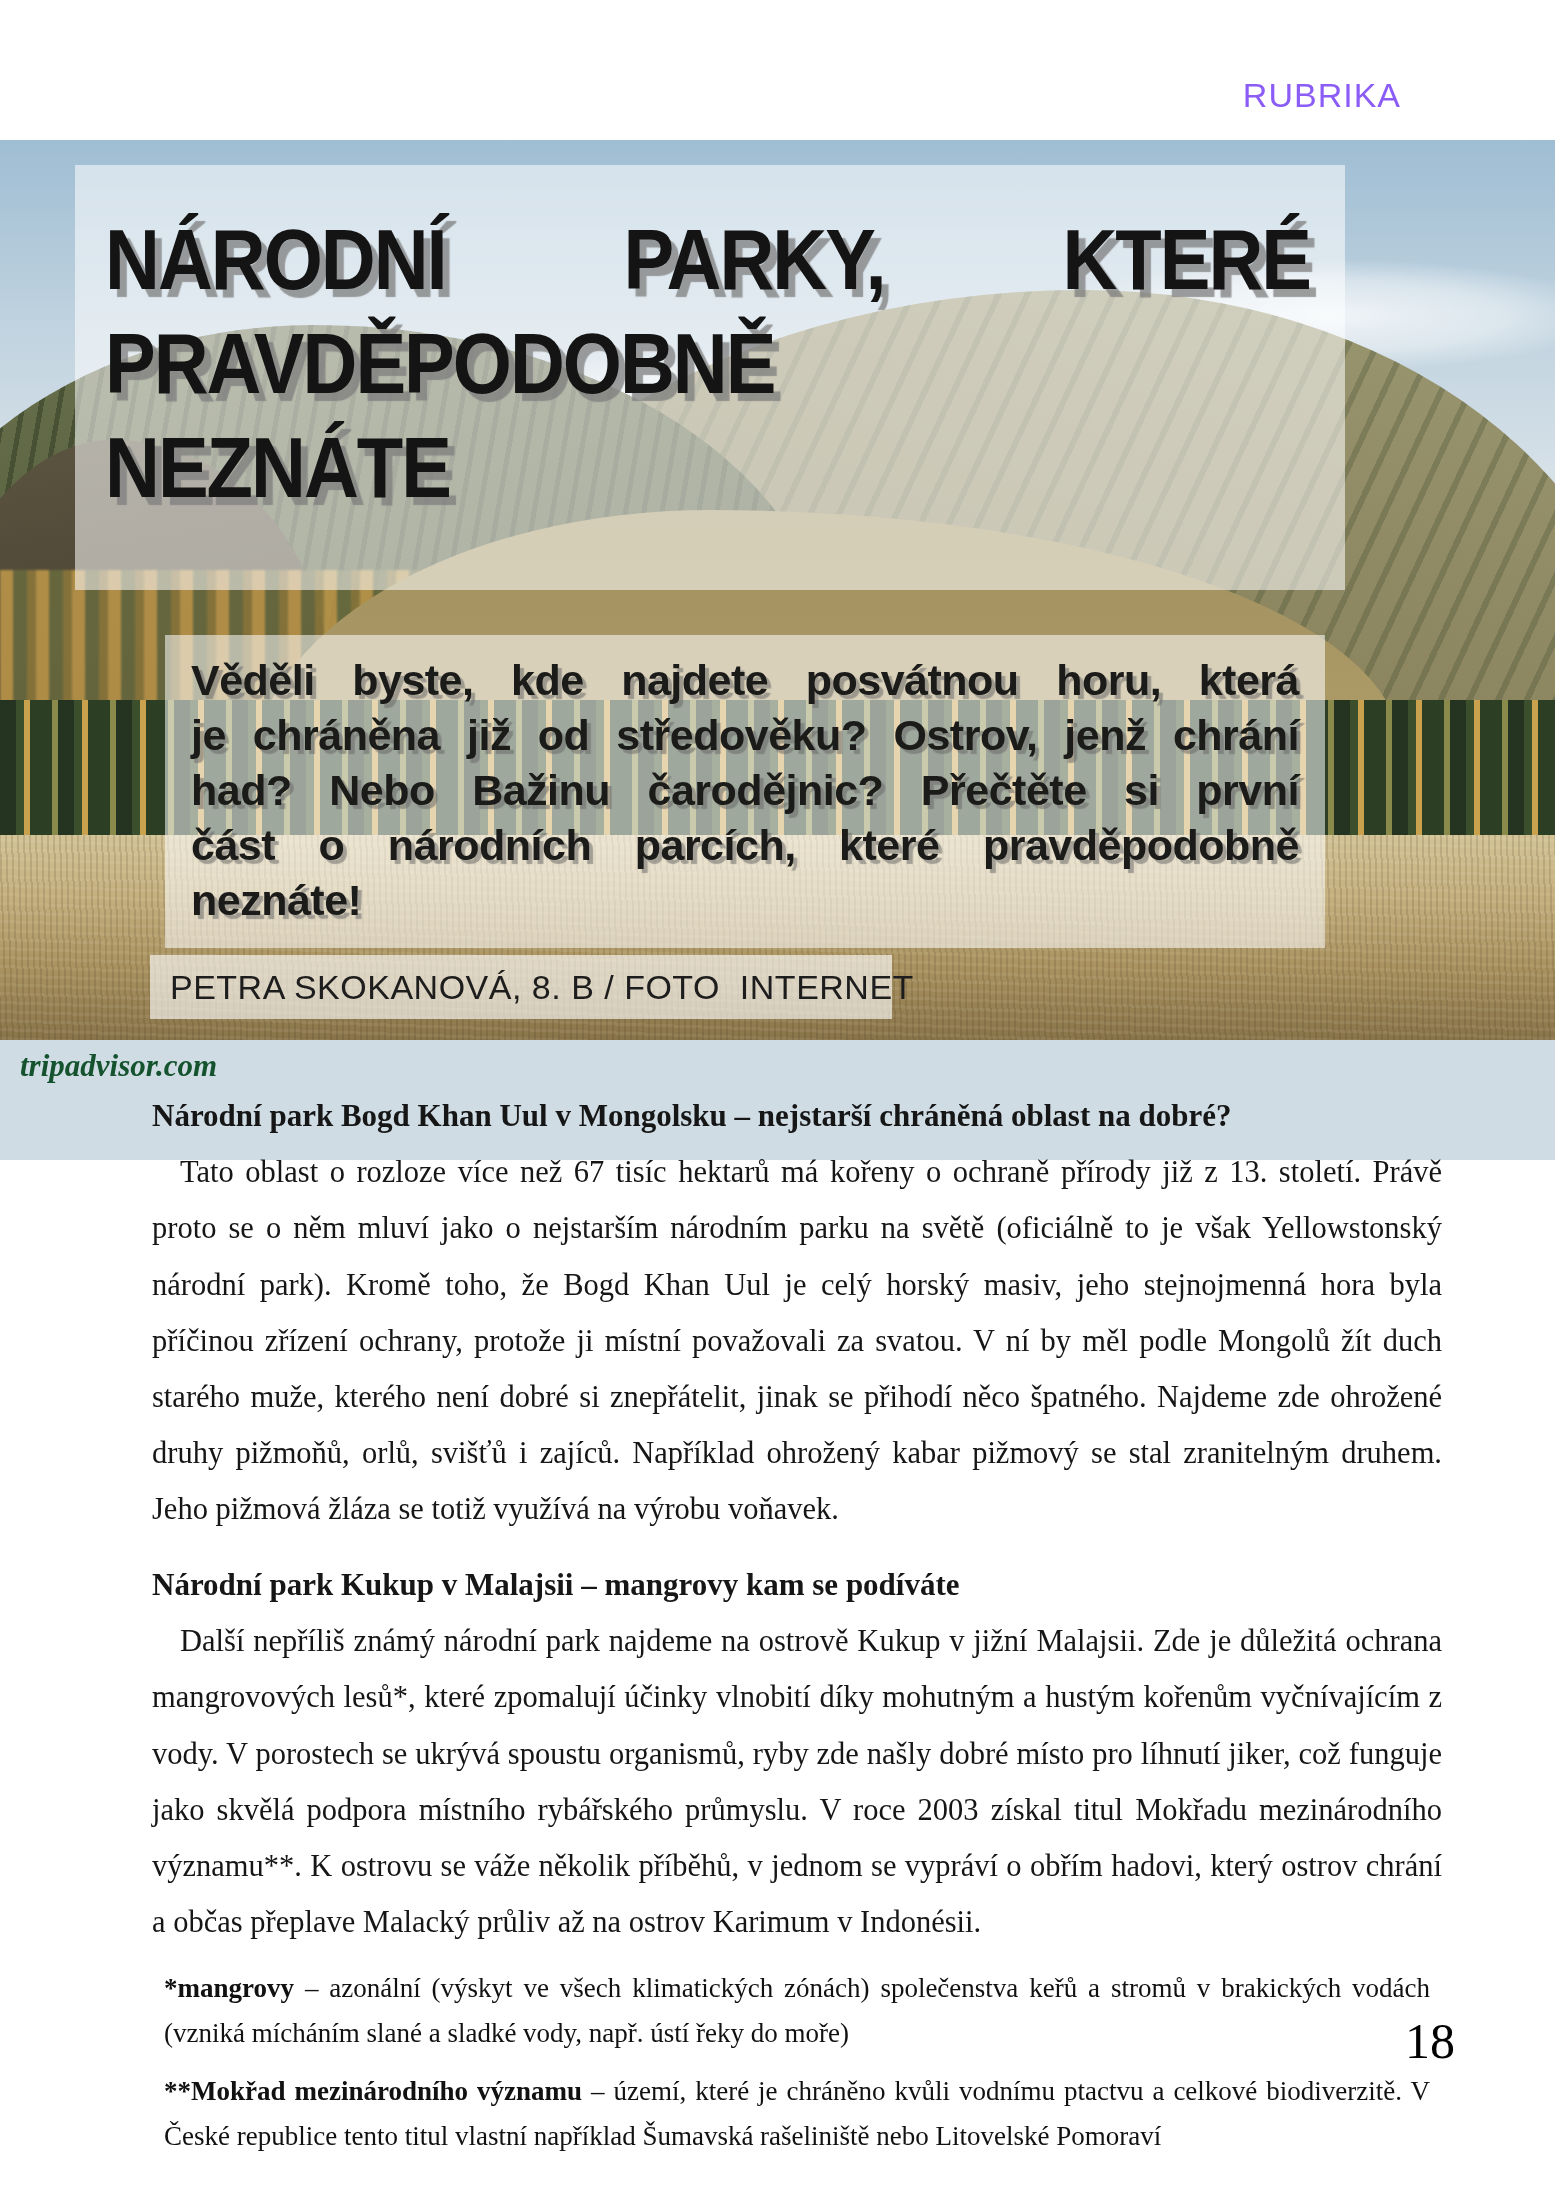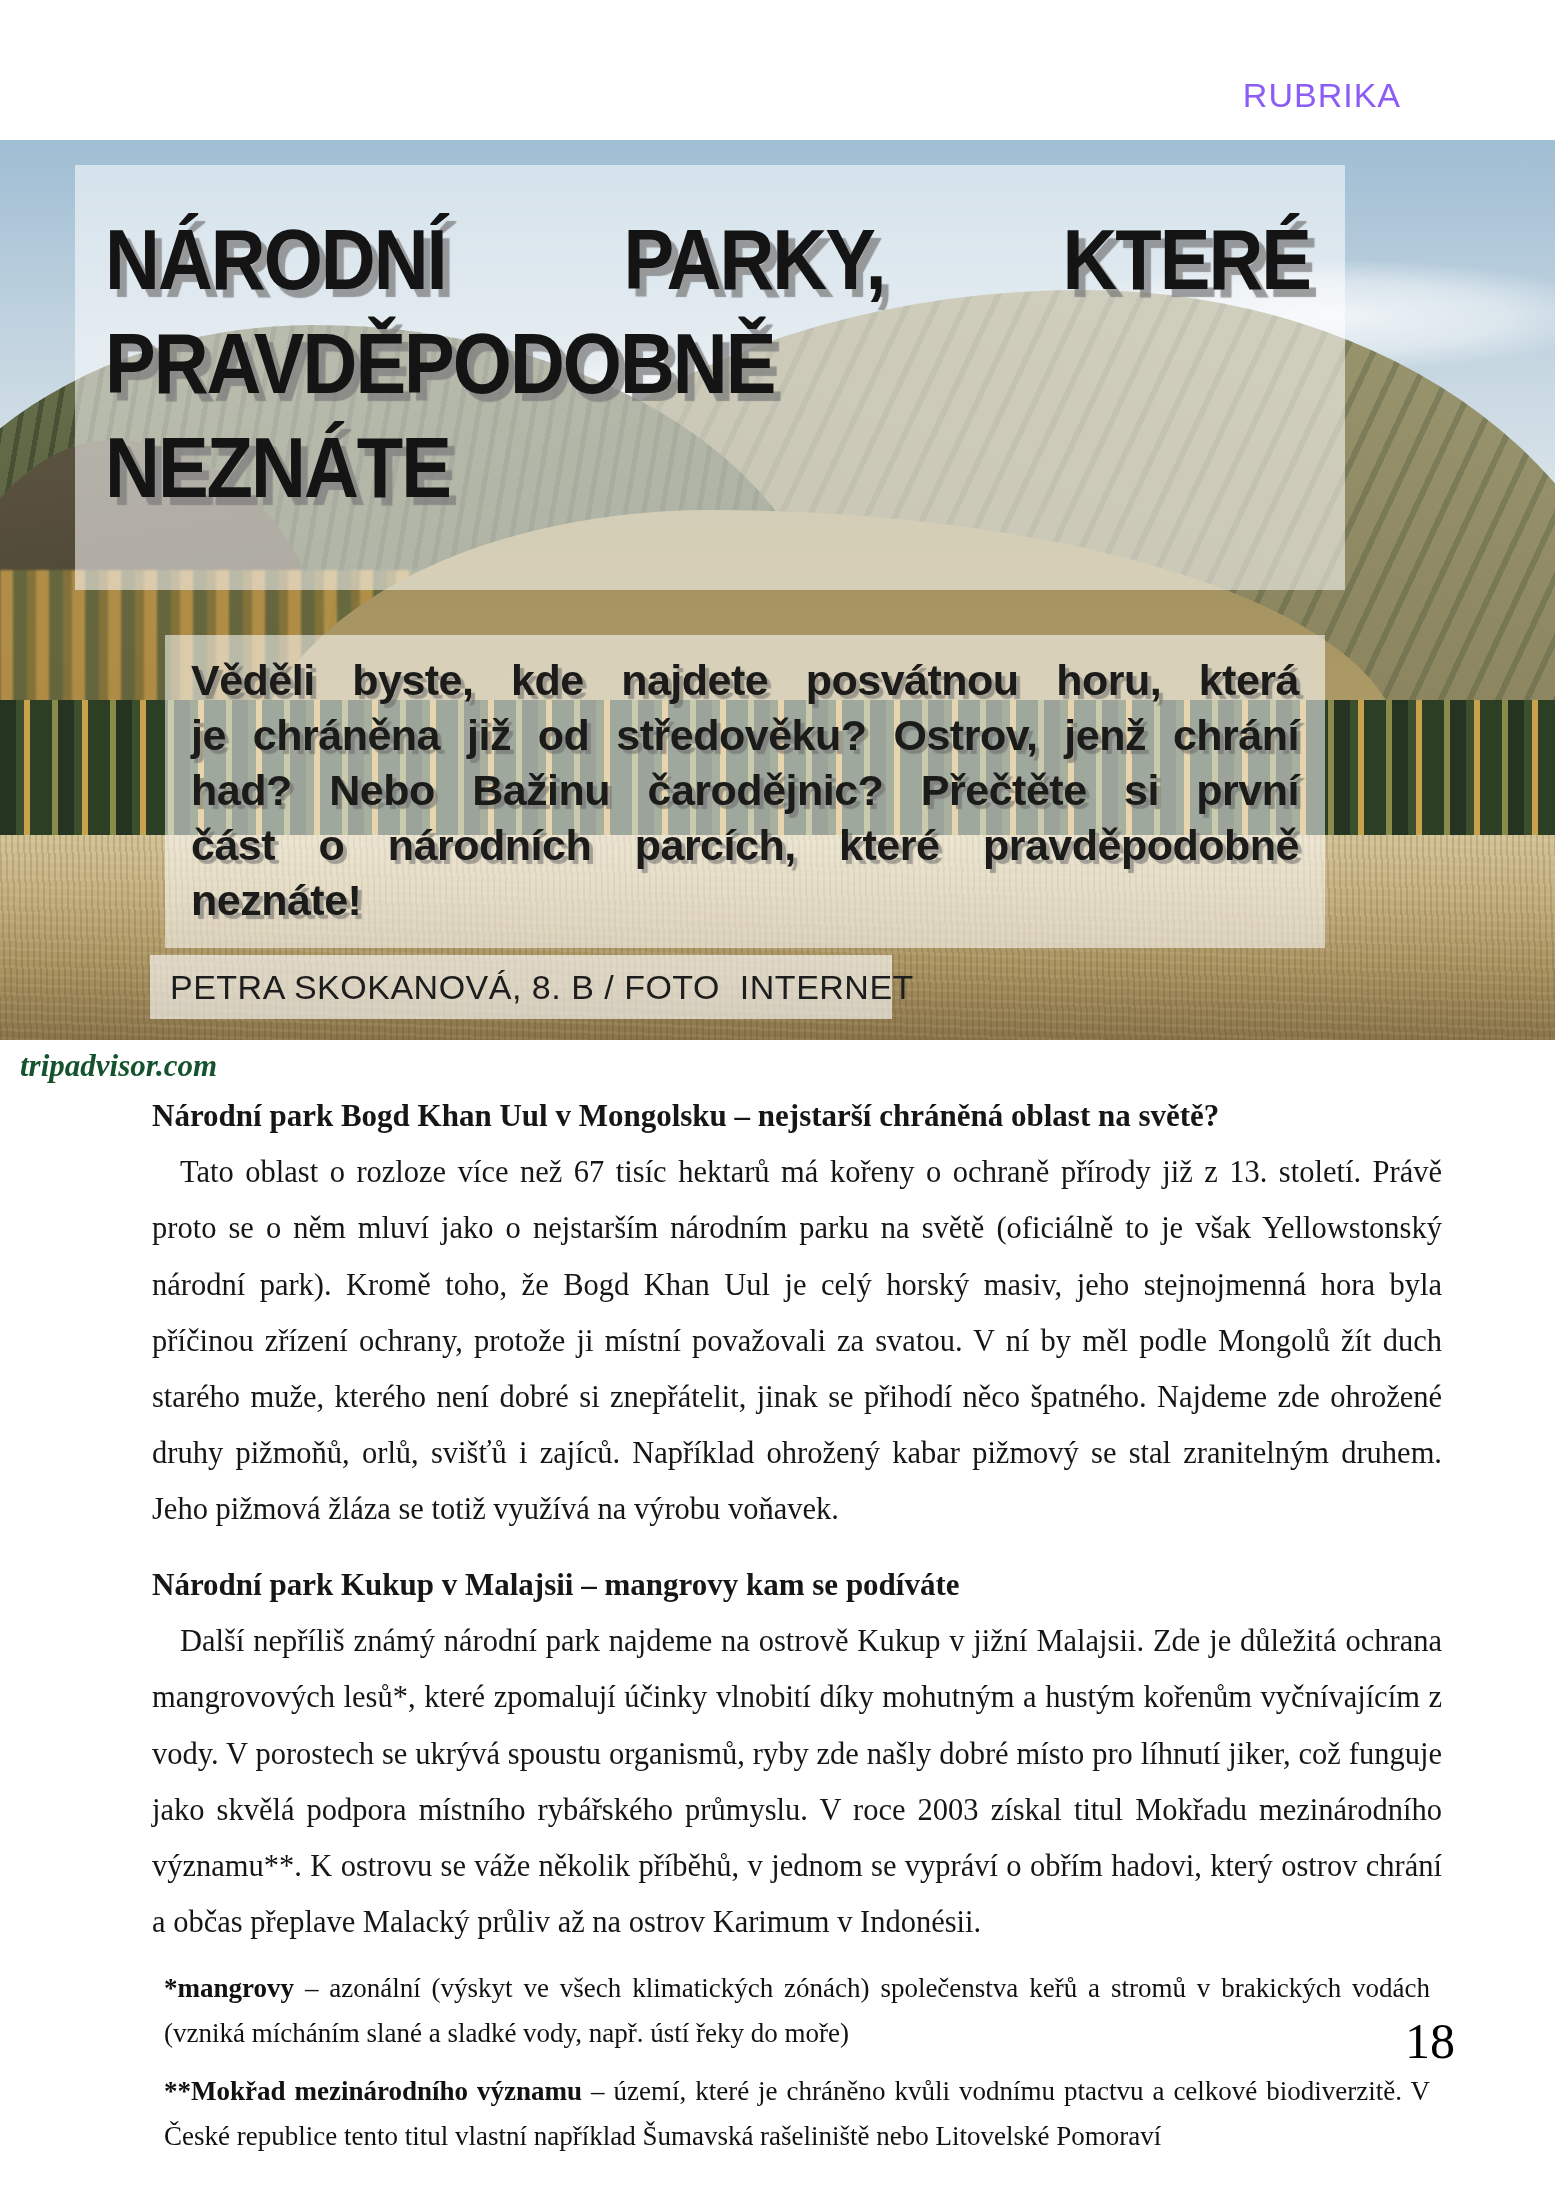--- a/index.html
+++ b/index.html
@@ -6,21 +6,21 @@
   .page{
     position:relative;width:1555px;height:2200px;background:#ffffff;
     overflow:hidden;font-family:"Liberation Sans",sans-serif;color:#1a1a1a;
   }
   
   .rubric{
     position:absolute;top:76px;right:154px;font-size:34px;letter-spacing:1px;
     color:#8b5cf6;font-weight:400;
   }
   
-  .hero{position:absolute;left:0;top:140px;width:1555px;height:900px;overflow:hidden;background:#cfdce4;}
+  .hero{position:absolute;left:0;top:140px;width:1555px;height:1020px;overflow:hidden;background:#cfdce4;}
   .sky{position:absolute;left:0;top:0;width:100%;height:440px;
     background:linear-gradient(180deg,#9fbdd3 0%,#c2d4e0 45%,#e6ebee 100%);}
   .cloud{position:absolute;left:470px;top:205px;width:760px;height:130px;border-radius:50%;
     background:radial-gradient(ellipse at center,rgba(255,255,255,.95) 0%,rgba(255,255,255,.55) 45%,rgba(255,255,255,0) 72%);}
   .cloud.c2{left:1050px;top:120px;width:560px;height:110px;opacity:.8;}
   .ridge-right{position:absolute;right:-90px;top:150px;width:1250px;height:470px;
     border-radius:55% 45% 0 0 / 100% 90% 0 0;
     background:linear-gradient(200deg,#9c9a74 0%,#908a64 40%,#7f7750 100%);}
   .ridge-right:after{content:"";position:absolute;inset:0;border-radius:inherit;
     background:repeating-linear-gradient(115deg,rgba(52,66,40,.25) 0 6px,rgba(0,0,0,0) 6px 26px);}
@@ -171,21 +171,21 @@
       </div>
 
     <div class="byline-box">
       <span class="byline">PETRA SKOKANOVÁ, 8. B / FOTO  INTERNET</span>
     </div>
   </div>
 
   <div class="photo-credit">tripadvisor.com</div>
 
   <div class="article">
-    <h2>Národní park Bogd Khan Uul v Mongolsku – nejstarší chráněná oblast na světě?</h2>
+    <h2>Národní park Bogd Khan Uul v Mongolsku – nejstarší chráněná oblast na dobré?</h2>
     <p class="body">Tato oblast o rozloze více než 67 tisíc hektarů má kořeny o ochraně přírody již z 13. století. Právě proto se o něm mluví jako o nejstarším národním parku na světě (oficiálně to je však Yellowstonský národní park). Kromě toho, že Bogd Khan Uul je celý horský masiv, jeho stejnojmenná hora byla příčinou zřízení ochrany, protože ji místní považovali za svatou. V ní by měl podle Mongolů žít duch starého muže, kterého není dobré si znepřátelit, jinak se přihodí něco špatného. Najdeme zde ohrožené druhy pižmoňů, orlů, svišťů i zajíců. Například ohrožený kabar pižmový se stal zranitelným druhem. Jeho pižmová žláza se totiž využívá na výrobu voňavek.</p>
 
     <h2 class="second">Národní park Kukup v Malajsii – mangrovy kam se podíváte</h2>
     <p class="body">Další nepříliš známý národní park najdeme na ostrově Kukup v jižní Malajsii. Zde je důležitá ochrana mangrovových lesů*, které zpomalují účinky vlnobití díky mohutným a hustým kořenům vyčnívajícím z vody. V porostech se ukrývá spoustu organismů, ryby zde našly dobré místo pro líhnutí jiker, což funguje jako skvělá podpora místního rybářského průmyslu. V roce 2003 získal titul Mokřadu mezinárodního významu**. K ostrovu se váže několik příběhů, v jednom se vypráví o obřím hadovi, který ostrov chrání a občas přeplave Malacký průliv až na ostrov Karimum v Indonésii.</p>
 
     <div class="footnotes">
       <p class="footnote"><strong>*mangrovy</strong><span> – </span><span>azonální (výskyt ve všech klimatických zónách) společenstva keřů a stromů v brakických vodách (vzniká mícháním slané a sladké vody, např. ústí řeky do moře)</span></p>
       <p class="footnote"><strong>**Mokřad mezinárodního významu</strong><span> – </span><span>území, které je chráněno kvůli vodnímu ptactvu a celkové biodiverzitě. V České republice tento titul vlastní například Šumavská rašeliniště nebo Litovelské Pomoraví</span></p>
     </div>
   </div>

